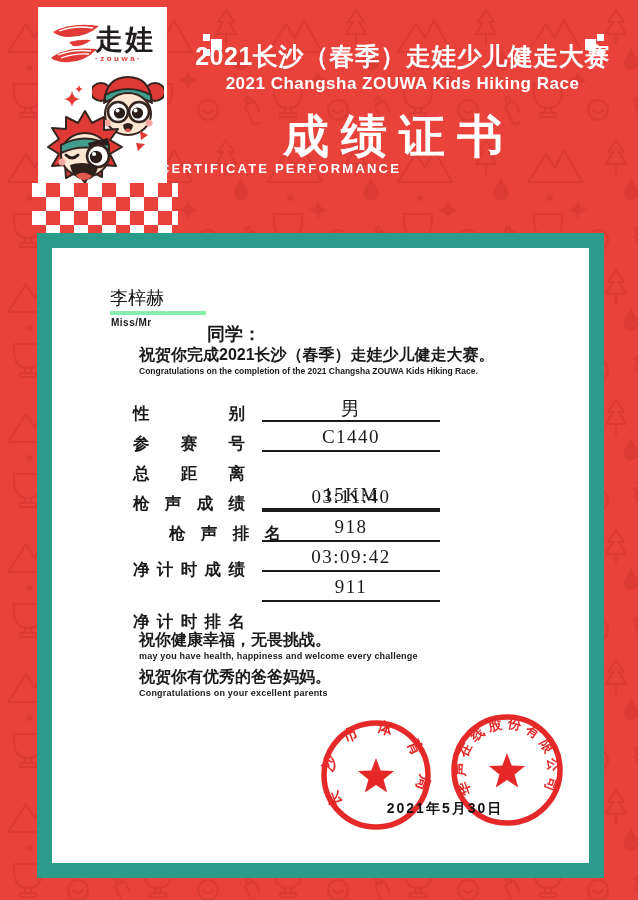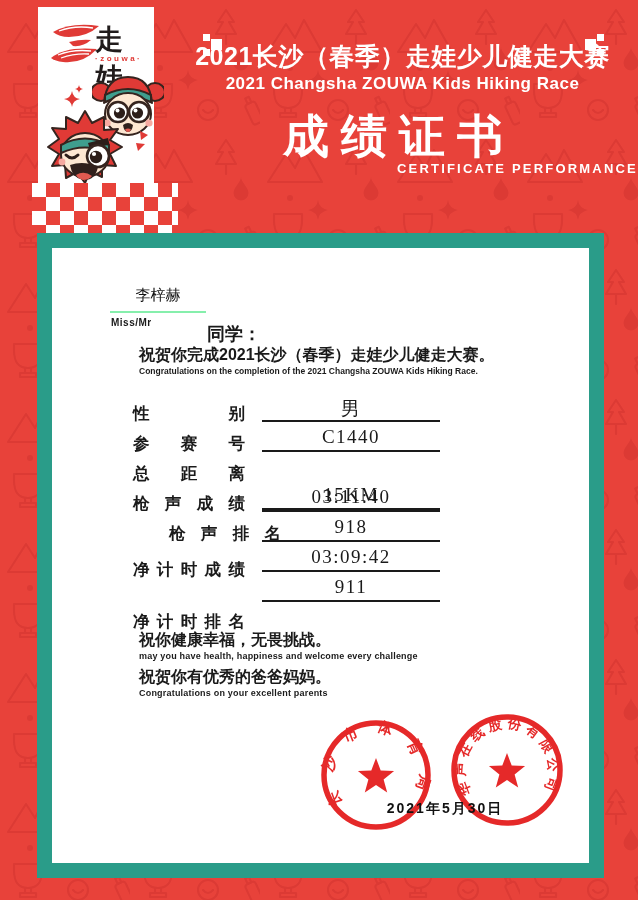--- a/index.html
+++ b/index.html
@@ -3,46 +3,46 @@
 <meta charset="utf-8">
 <style>
   html,body{margin:0;padding:0;background:#ffffff;}
   .page{position:relative;width:638px;height:900px;overflow:hidden;background:#e8423a;
         font-family:"Liberation Sans","DejaVu Sans",sans-serif;color:#1a1a1a;}
   .abs{position:absolute;}
   svg{display:block;}
   .bgpattern{position:absolute;left:0;top:0;z-index:0;}
 
   
-  .logo-panel{position:absolute;left:38px;top:7px;width:116px;height:178px;background:#ffffff;z-index:2;}
+  .logo-panel{position:absolute;left:38px;top:7px;width:129px;height:178px;background:#ffffff;z-index:2;}
   .brand-cn{position:absolute;left:57px;top:14px;font-size:28px;font-weight:bold;color:#211c1c;letter-spacing:2px;}
   .brand-en{position:absolute;left:57px;top:47px;font-size:8px;font-weight:bold;color:#e03a36;letter-spacing:2.5px;}
   .checker-band{position:absolute;left:32px;top:183px;width:146px;height:50px;z-index:3;
         background:conic-gradient(#e8423a 25%,#ffffff 0 50%,#e8423a 0 75%,#ffffff 0);
         background-size:28px 28px;}
   .title-cn{position:absolute;left:175px;top:40px;width:455px;text-align:center;z-index:2;
         font-size:25px;font-weight:bold;color:#ffffff;letter-spacing:0.5px;white-space:nowrap;}
   .title-en{position:absolute;left:175px;top:74px;width:455px;text-align:center;z-index:2;
         font-size:17px;font-weight:bold;color:#ffffff;letter-spacing:0.5px;}
   .cert-cn{position:absolute;left:160px;top:106px;width:478px;text-align:center;z-index:2;
         font-size:46px;font-weight:bold;color:#ffffff;letter-spacing:12px;}
-  .cert-en{position:absolute;left:160px;top:161px;width:478px;text-align:right;z-index:2;
+  .cert-en{position:absolute;left:160px;top:161px;width:478px;text-align:left;z-index:2;
         font-size:13px;font-weight:bold;color:#ffffff;letter-spacing:2.2px;}
   .deco{position:absolute;top:33px;z-index:2;}
   .deco-l{left:202px;}
   .deco-r{left:585px;}
 
   
   .frame{position:absolute;left:37px;top:233px;width:567px;height:645px;z-index:4;
         box-sizing:border-box;background:#ffffff;border:15px solid #2a9c89;}
 
   
   .content{position:absolute;left:0;top:0;width:638px;height:900px;z-index:5;}
-  .nameline{position:absolute;left:110px;top:286px;width:96px;height:25px;border-bottom:2px solid #86efac;
-        text-align:center;font-family:"Liberation Serif","DejaVu Serif",serif;font-size:15px;color:#111;}
+  .nameline{position:absolute;left:110px;top:286px;width:96px;height:25px;border-bottom:4px solid #86efac;
+        text-align:left;font-family:"Liberation Serif","DejaVu Serif",serif;font-size:18px;color:#111;}
   .suffix{position:absolute;left:207px;top:294px;font-size:18px;font-weight:bold;margin-top:28px;}
   .miss{position:absolute;left:111px;top:317px;font-size:10px;font-weight:bold;letter-spacing:0.5px;}
   .congrats-cn{position:absolute;left:139px;top:345px;font-size:16px;font-weight:bold;}
   .congrats-en{position:absolute;left:139px;top:366px;font-size:8.5px;font-weight:bold;}
   .flabel{position:absolute;left:133px;width:112px;font-size:16.5px;font-weight:bold;
         text-align:justify;text-align-last:justify;white-space:normal;}
   .fvalue{position:absolute;left:262px;width:178px;height:24px;border-bottom:2px solid #1a1a1a;
         text-align:center;font-family:"Liberation Serif","DejaVu Serif",serif;font-size:19px;letter-spacing:1.5px;}
   .bless-cn{position:absolute;left:139px;font-size:16px;font-weight:bold;}
   .bless-en{position:absolute;left:139px;font-size:9px;font-weight:bold;letter-spacing:0.2px;}

